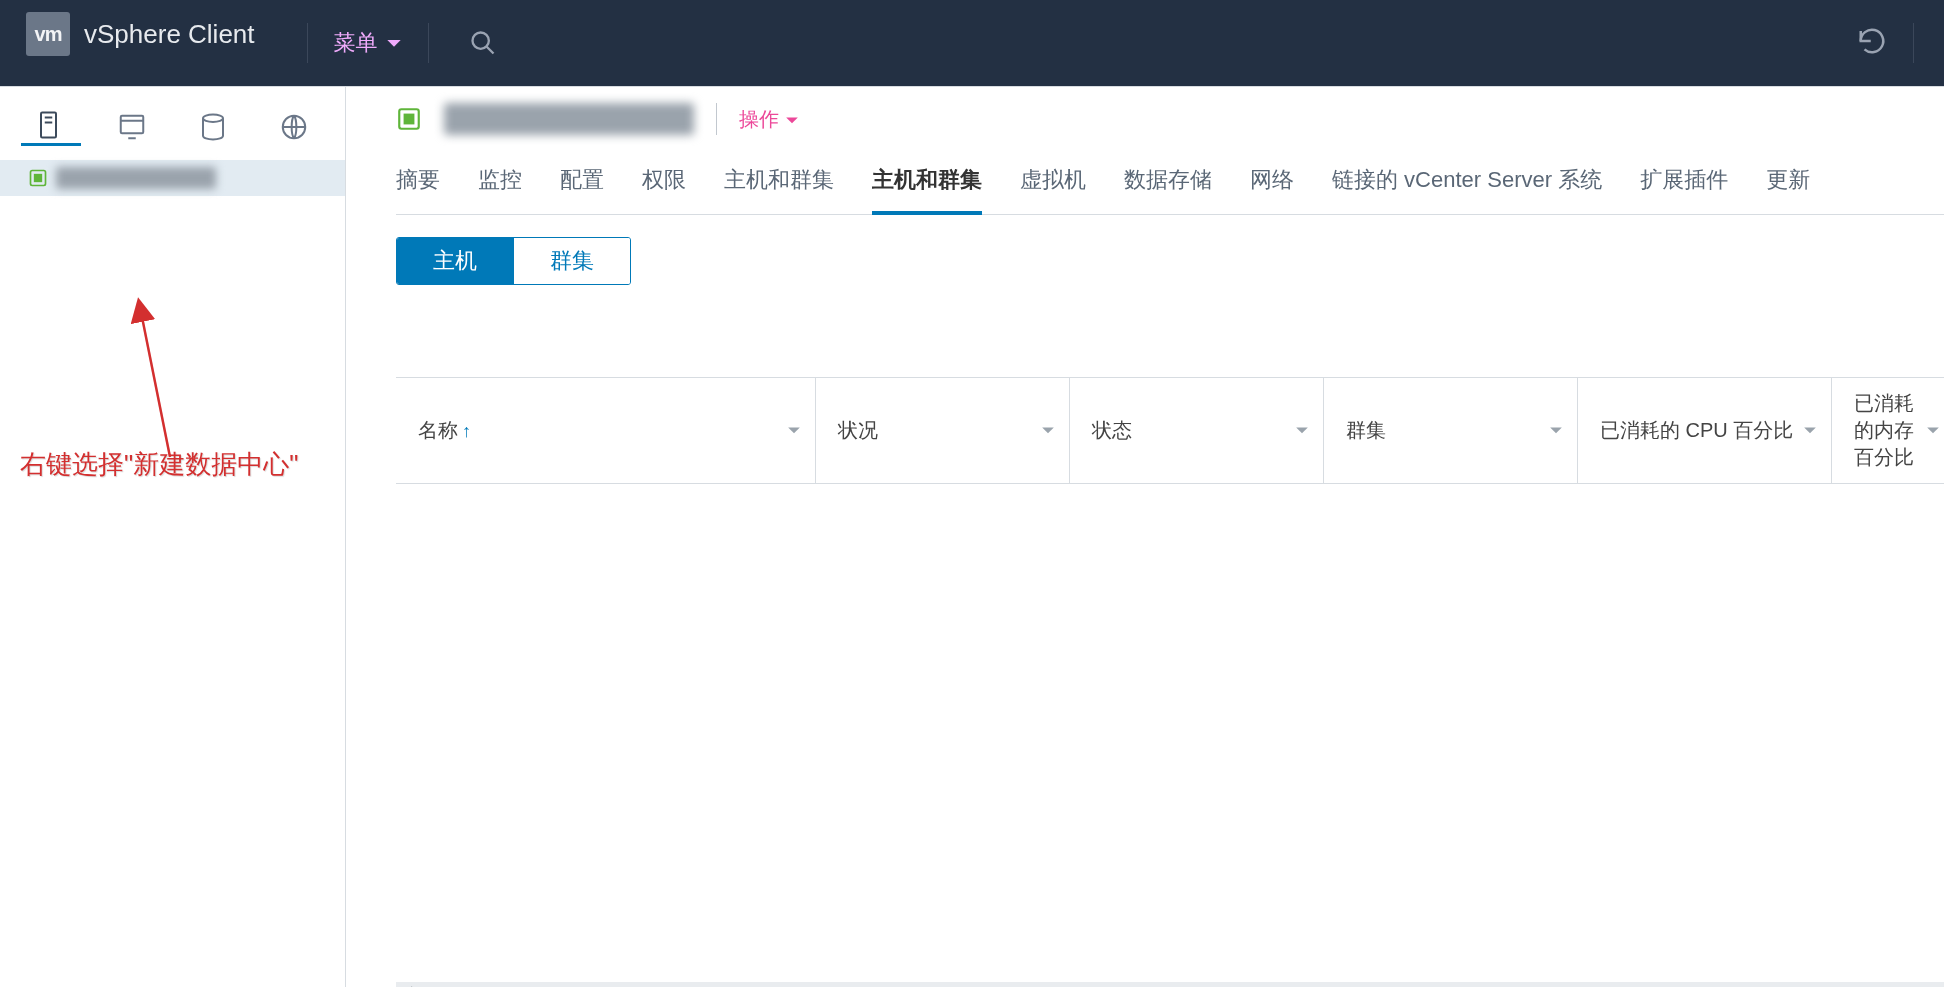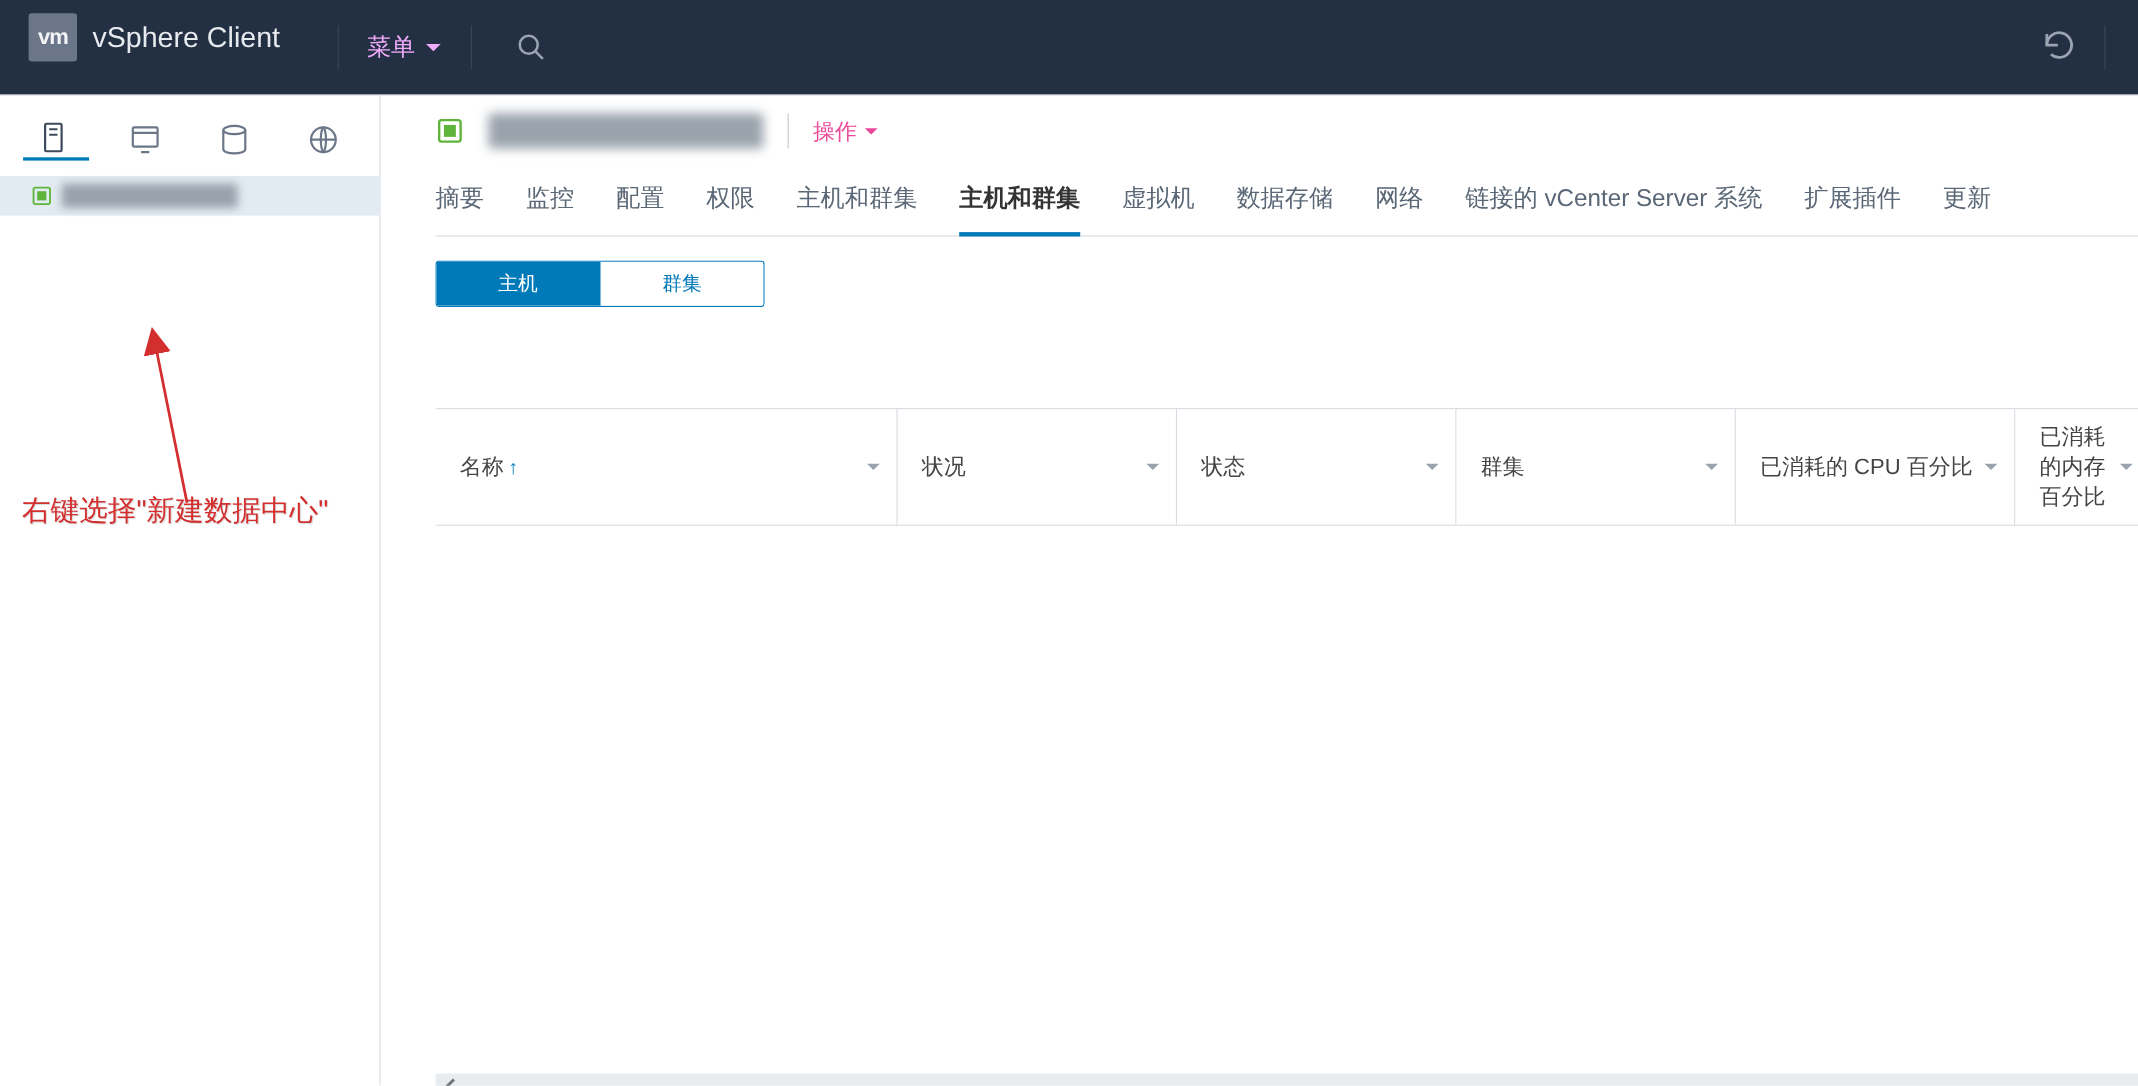--- a/index.html
+++ b/index.html
@@ -231,22 +231,22 @@
 
   
   .segment-group {
     display: inline-flex;
     border: 1px solid #0079b8;
     border-radius: 3px;
     overflow: hidden;
     margin-top: 22px;
   }
   .segment {
-    font-size: 18px;
-    padding: 8px 56px;
+    font-size: 22px;
+    padding: 8px 36px;
     cursor: pointer;
     color: #0079b8;
     background: #fff;
     border-right: 1px solid #0079b8;
   }
   .segment:last-child { border-right: none; }
   .segment.active {
     background: #0079b8;
     color: #fff;
   }

